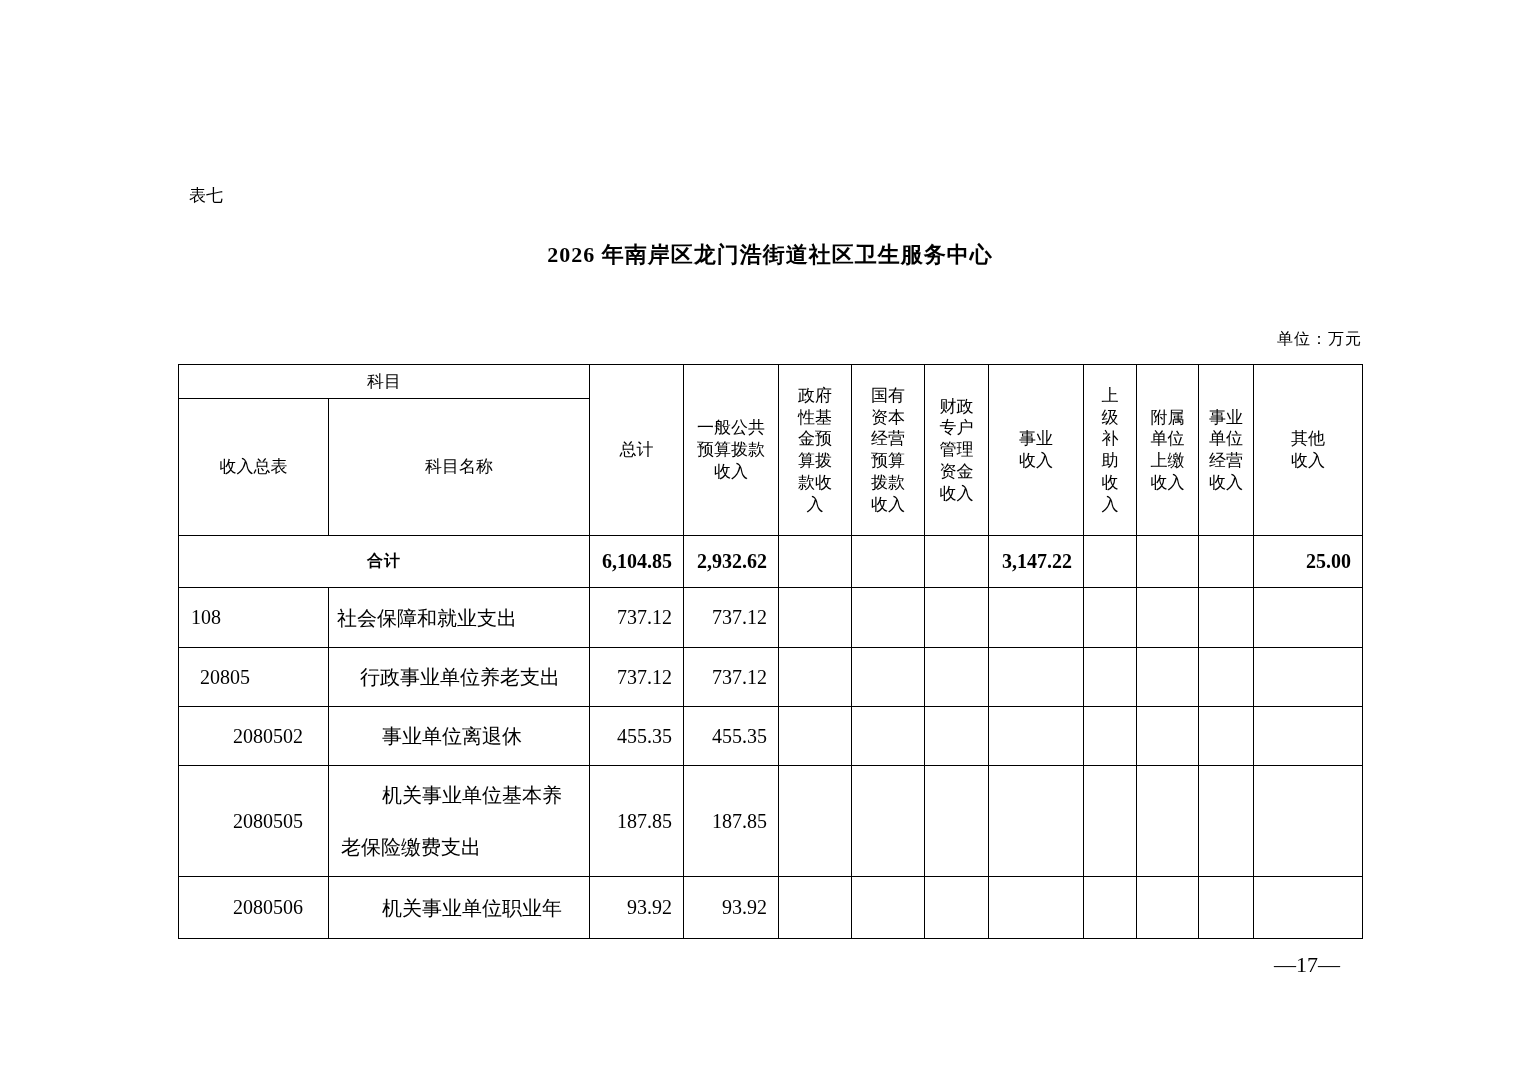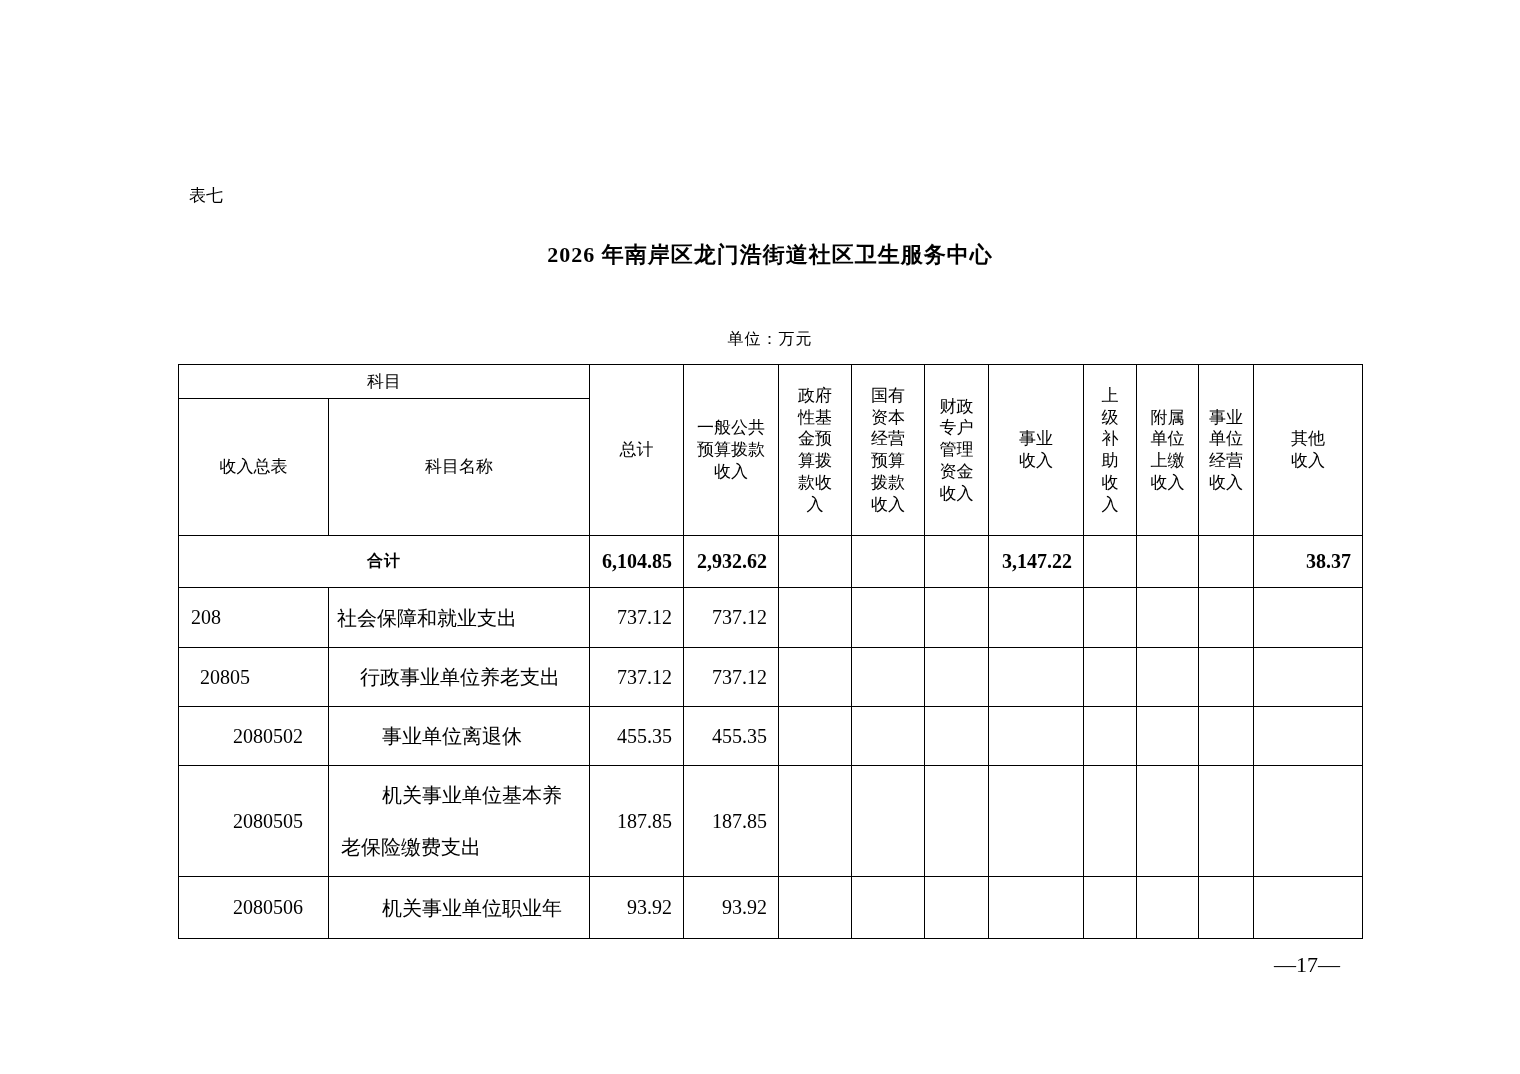--- a/index.html
+++ b/index.html
@@ -19,21 +19,21 @@
   .doc-title {
     position:absolute; left:178px; top:196px; width:1184px;
     text-align:center; font-size:22px; font-weight:bold; letter-spacing:1px;
   }
   .doc-subtitle {
     position:absolute; left:178px; top:237px; width:1184px;
     text-align:center; font-size:25px; font-weight:bold; letter-spacing:2px;
   }
   .unit-note {
     position:absolute; left:178px; top:285px; width:1184px;
-    text-align:center; font-size:16px; letter-spacing:1px;
+    text-align:right; font-size:16px; letter-spacing:1px;
   }
   table.income-table {
     position:absolute; left:178px; top:320px; width:1184px;
     border-collapse:collapse; table-layout:fixed;
     background:#fff;
   }
   td {
     border:1px solid #000;
     vertical-align:middle;
     padding:0;
@@ -141,24 +141,24 @@
           <td colspan="2" class="total-label">合计</td>
           <td class="val bold">6,104.85</td>
           <td class="val bold">2,932.62</td>
           <td class="val bold"></td>
           <td class="val bold"></td>
           <td class="val bold"></td>
           <td class="val bold">3,147.22</td>
           <td class="val bold"></td>
           <td class="val bold"></td>
           <td class="val bold"></td>
-          <td class="val bold">38.37</td>
+          <td class="val bold">25.00</td>
         </tr>
         <tr style="height: 60px;">
-          <td class="code l1">208</td>
+          <td class="code l1">108</td>
           <td class="name l1">社会保障和就业支出</td>
           <td class="val">737.12</td>
           <td class="val">737.12</td>
           <td class="val"></td>
           <td class="val"></td>
           <td class="val"></td>
           <td class="val"></td>
           <td class="val"></td>
           <td class="val"></td>
           <td class="val"></td>

